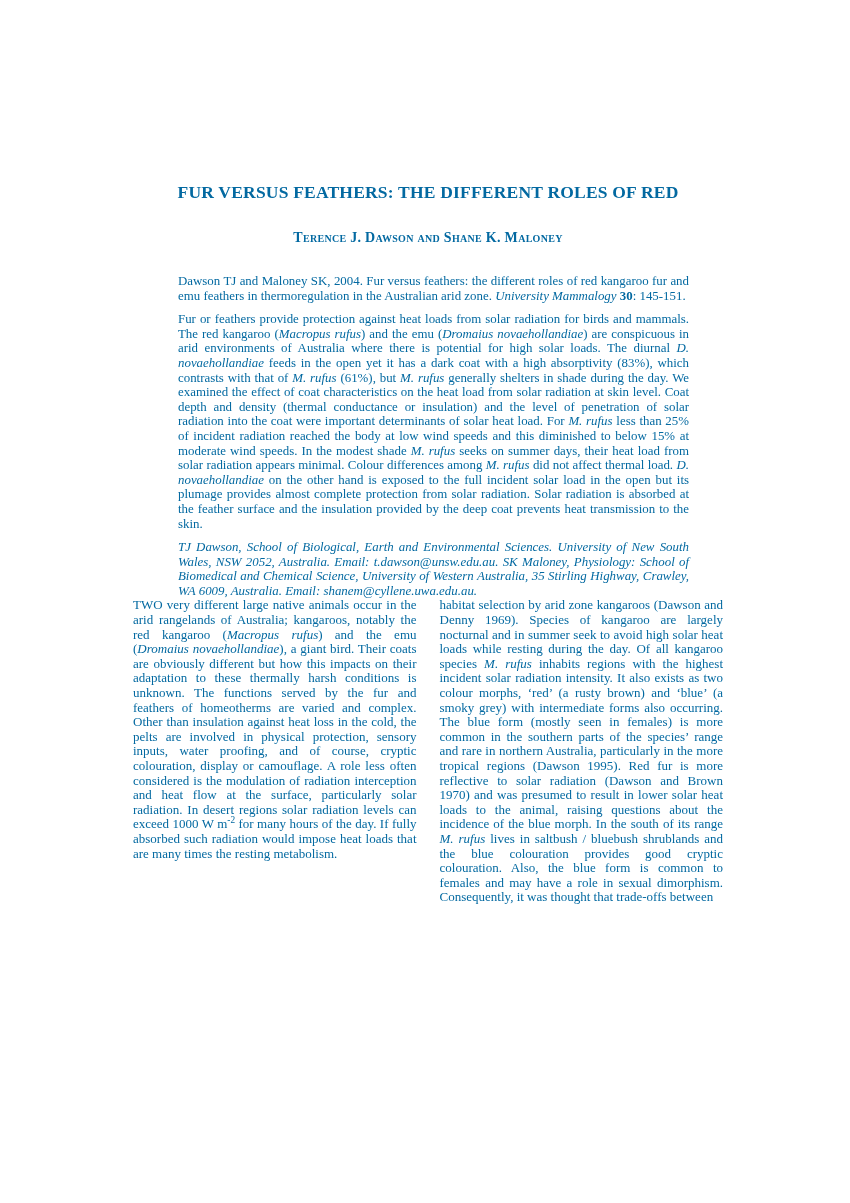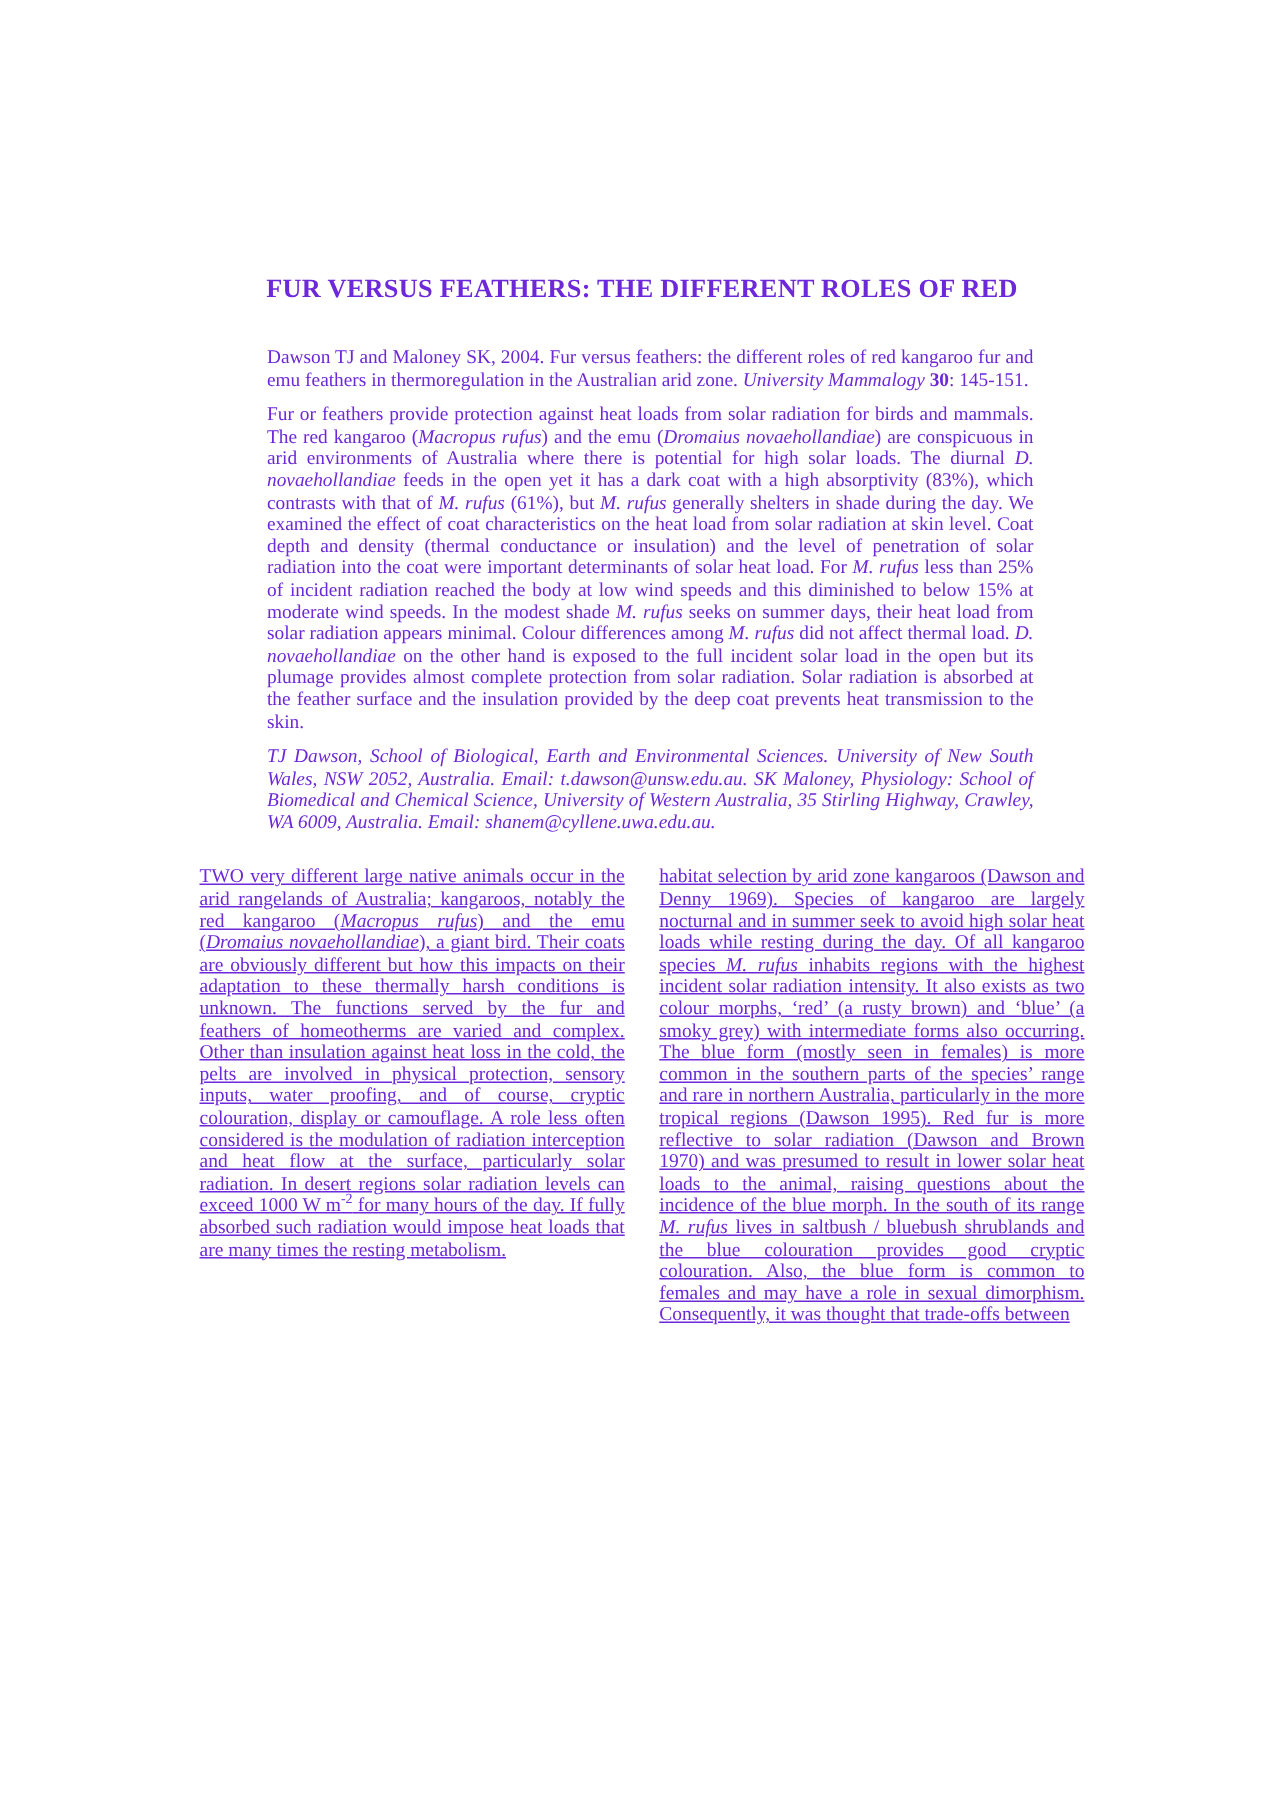--- a/index.html
+++ b/index.html
@@ -6,21 +6,21 @@
     margin: 0;
     padding: 0;
     background: #ffffff;
   }
   .page {
     position: relative;
     width: 850px;
     height: 1203px;
     background: #ffffff;
     font-family: "Liberation Serif", "DejaVu Serif", serif;
-    color: #6d28d9;
+    color: #0369a1;
     overflow: hidden;
   }
   .content {
     position: absolute;
     left: 133px;
     top: 0;
     width: 590px;
   }
   .title-block {
     margin-top: 182px;
@@ -46,24 +46,22 @@
     line-height: 14.6px;
     text-align: justify;
   }
   .front-matter p {
     margin: 0 0 9px 0;
   }
   .front-matter p:last-child {
     margin-bottom: 0;
   }
   .body-columns {
-    margin-top: 22px;
     display: flex;
     gap: 23px;
-    text-decoration: underline;
   }
   .col {
     width: 289px;
     font-size: 13px;
     line-height: 14.6px;
     text-align: justify;
   }
   .col p {
     margin: 0;
   }
@@ -82,20 +80,21 @@
 </head>
 <body>
 
 <div class="page">
   <div class="content">
 
     <div class="title-block">
       <div>FUR VERSUS FEATHERS: THE DIFFERENT ROLES OF RED</div>
     </div>
 
+    <div class="authors">Terence J. Dawson and Shane K. Maloney</div>
 
     <div class="front-matter">
       <p><span>Dawson TJ and Maloney SK, 2004. Fur versus feathers: the different roles of red kangaroo fur and emu feathers in thermoregulation in the Australian arid zone. </span><span class="r-i">University Mammalogy</span><span> </span><span class="r-b">30</span><span>: 145-151.</span></p>
       <p><span>Fur or feathers provide protection against heat loads from solar radiation for birds and mammals. The red kangaroo (</span><span class="r-i">Macropus rufus</span><span>) and the emu (</span><span class="r-i">Dromaius novaehollandiae</span><span>) are conspicuous in arid environments of Australia where there is potential for high solar loads. The diurnal </span><span class="r-i">D. novaehollandiae</span><span> feeds in the open yet it has a dark coat with a high absorptivity (83%), which contrasts with that of </span><span class="r-i">M. rufus</span><span> (61%), but </span><span class="r-i">M. rufus</span><span> generally shelters in shade during the day. We examined the effect of coat characteristics on the heat load from solar radiation at skin level. Coat depth and density (thermal conductance or insulation) and the level of penetration of solar radiation into the coat were important determinants of solar heat load. For </span><span class="r-i">M. rufus</span><span> less than 25% of incident radiation reached the body at low wind speeds and this diminished to below 15% at moderate wind speeds. In the modest shade </span><span class="r-i">M. rufus</span><span> seeks on summer days, their heat load from solar radiation appears minimal. Colour differences among </span><span class="r-i">M. rufus</span><span> did not affect thermal load. </span><span class="r-i">D. novaehollandiae</span><span> on the other hand is exposed to the full incident solar load in the open but its plumage provides almost complete protection from solar radiation. Solar radiation is absorbed at the feather surface and the insulation provided by the deep coat prevents heat transmission to the skin.</span></p>
       <p><span class="r-i">TJ Dawson, School of Biological, Earth and Environmental Sciences. University of New South Wales, NSW 2052, Australia. Email: t.dawson@unsw.edu.au. SK Maloney, Physiology: School of Biomedical and Chemical Science, University of Western Australia, 35 Stirling Highway, Crawley, WA 6009, Australia. Email: shanem@cyllene.uwa.edu.au.</span></p>
     </div>
 
     <div class="body-columns">
       <div class="col">
         <p><span>TWO very different large native animals occur in the arid rangelands of Australia; kangaroos, notably the red kangaroo (</span><span class="r-i">Macropus rufus</span><span>) and the emu (</span><span class="r-i">Dromaius novaehollandiae</span><span>), a giant bird. Their coats are obviously different but how this impacts on their adaptation to these thermally harsh conditions is unknown. The functions served by the fur and feathers of homeotherms are varied and complex. Other than insulation against heat loss in the cold, the pelts are involved in physical protection, sensory inputs, water proofing, and of course, cryptic colouration, display or camouflage. A role less often considered is the modulation of radiation interception and heat flow at the surface, particularly solar radiation. In desert regions solar radiation levels can exceed 1000 W m</span><span class="r-sup">-2</span><span> for many hours of the day. If fully absorbed such radiation would impose heat loads that are many times the resting metabolism.</span></p>

